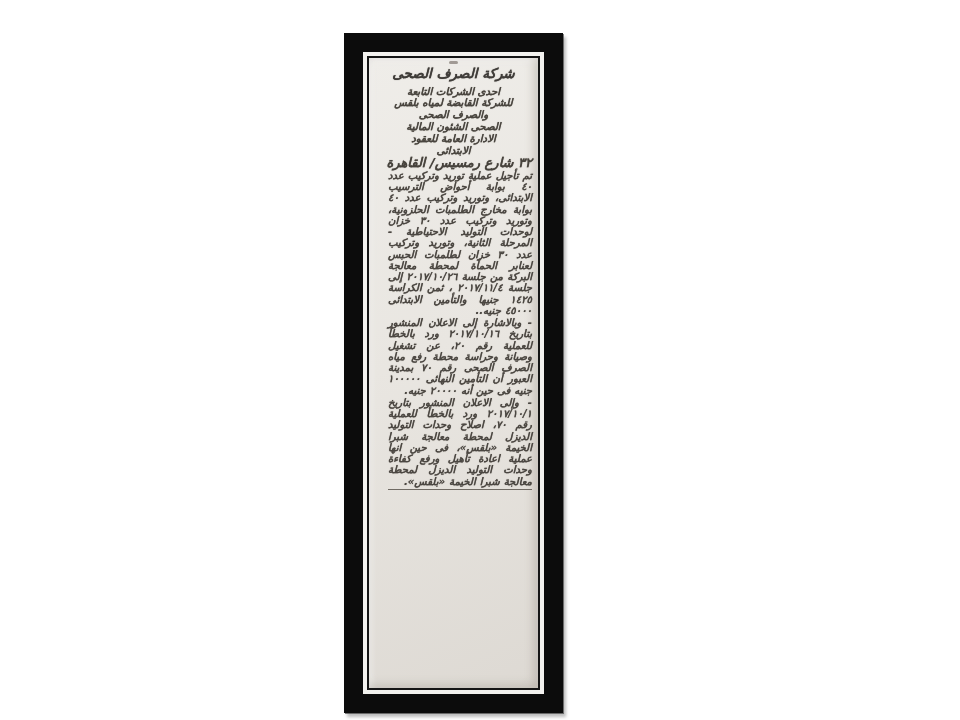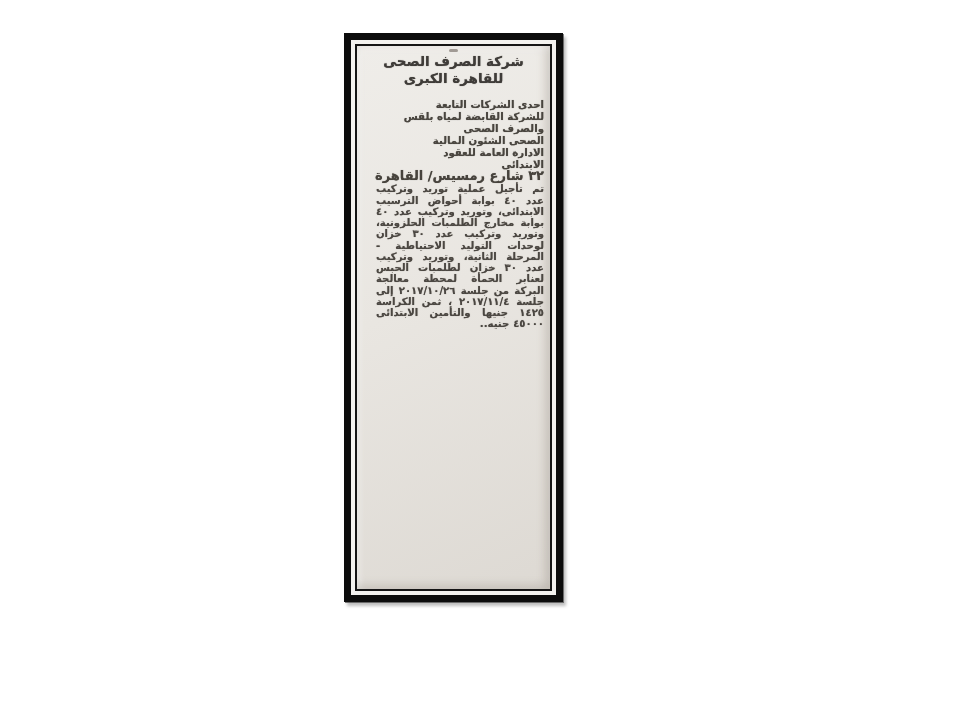--- a/index.html
+++ b/index.html
@@ -1,23 +1,24 @@
 <!DOCTYPE html>
 <html lang="ar"><head>
 <meta charset="utf-8">
 <style>
   html,body{margin:0;padding:0;}
   body{
     width:960px;height:720px;position:relative;background:#ffffff;overflow:hidden;
     font-family:"DejaVu Sans", sans-serif;
   }
   .frame{
-    position:absolute;left:344px;top:33px;width:219px;height:569px;
-    background:#0c0c0c;padding:7px;box-sizing:border-box;
+    position:absolute;left:344px;top:33px;width:219px;height:680px;
+    background:#0c0c0c;padding:19px;box-sizing:border-box;
     box-shadow:3px 4px 3px rgba(70,70,70,0.35), 1px 1px 0 rgba(0,0,0,0.5);
+    font-style:italic;
   }
   .mat{
     width:100%;height:100%;background:#f3f2ef;padding:4px;box-sizing:border-box;
   }
   .paper{
     width:100%;height:100%;box-sizing:border-box;border:2px solid #151515;
     background:linear-gradient(155deg,#efede9 0%,#e9e6e1 45%,#ddd9d3 100%);
     box-shadow:inset -6px 0 9px rgba(120,110,100,0.18), inset 0 -5px 8px rgba(120,110,100,0.14), inset 3px 3px 6px rgba(255,255,255,0.6);
     padding:3px 6px 0 6px;overflow:hidden;position:relative;
     direction:rtl;
@@ -26,21 +27,21 @@
     width:9px;height:3px;background:#8d867f;border-radius:2px;
     margin:0 auto 1px auto;opacity:.8;
   }
   .title{
     margin:0;text-align:center;font-weight:bold;
     font-size:13.5px;line-height:16.5px;color:#3f3c39;
     text-shadow:0 0 0.8px rgba(70,65,60,0.9);
     letter-spacing:0;
   }
   .subtitle{
-    margin-top:13px;text-align:right;font-weight:bold;
+    margin-top:4px;text-align:center;font-weight:bold;
     font-size:10.2px;line-height:11.9px;color:#49453f;
     text-shadow:0 0 0.7px rgba(80,75,68,0.85);
   }
   .address{
     text-align:right;font-weight:bold;font-size:13px;line-height:12px;
     color:#47433d;text-shadow:0 0 0.7px rgba(80,75,68,0.85);margin-top:0;
   }
   .body-par{
     margin:1px 0 0 13px;text-align:justify;font-weight:bold;
     font-size:10.1px;line-height:11.25px;color:#4b4742;
@@ -67,32 +68,33 @@
 <body>
 
 <div class="frame">
   <div class="mat">
     <div class="paper">
 
       <div class="smudge"></div>
 
       <div class="title">
         <div>شركة الصرف الصحى</div>
-        <div>للقاهرة الكبرى</div>
       </div>
 
       <div class="subtitle">
         <div>احدى الشركات التابعة</div>
         <div>للشركة القابضة لمياه بلقس</div>
         <div>والصرف الصحى</div>
         <div>الصحى الشئون المالية</div>
         <div>الادارة العامة للعقود</div>
         <div>الابتدائى</div>
       </div>
 
       <div class="address">٣٢ شارع رمسيس/ القاهرة</div>
 
       <p class="body-par">تم تأجيل عملية توريد وتركيب عدد ٤٠ بوابة أحواض الترسيب الابتدائى، وتوريد وتركيب عدد ٤٠ بوابة مخارج الطلمبات الحلزونية، وتوريد وتركيب عدد ٣٠ خزان لوحدات التوليد الاحتياطية - المرحلة الثانية، وتوريد وتركيب عدد ٣٠ خزان لطلمبات الحبس لعنابر الحمأة لمحطة معالجة البركة من جلسة ٢٠١٧/١٠/٢٦ إلى جلسة ٢٠١٧/١١/٤ ، ثمن الكراسة ١٤٢٥ جنيها والتأمين الابتدائى ٤٥٠٠٠ جنيه..</p>
+      <p class="body-par">- وبالاشارة إلى الاعلان المنشور بتاريخ ٢٠١٧/١٠/١٦ ورد بالخطأ للعملية رقم ٢٠، عن تشغيل وصيانة وحراسة محطة رفع مياه الصرف الصحى رقم ٧٠ بمدينة العبور أن التأمين النهائى ١٠٠٠٠٠ جنيه فى حين أنه ٢٠٠٠٠ جنيه.</p>
+      <p class="body-par last">- وإلى الاعلان المنشور بتاريخ ٢٠١٧/١٠/١ ورد بالخطأ للعملية رقم ٧٠، اصلاح وحدات التوليد الديزل لمحطة معالجة شبرا الخيمة «بلقس»، فى حين انها عملية اعادة تأهيل ورفع كفاءة وحدات التوليد الديزل لمحطة معالجة شبرا الخيمة «بلقس».</p>
 
 
     </div>
   </div>
 </div>
 
 </body></html>

